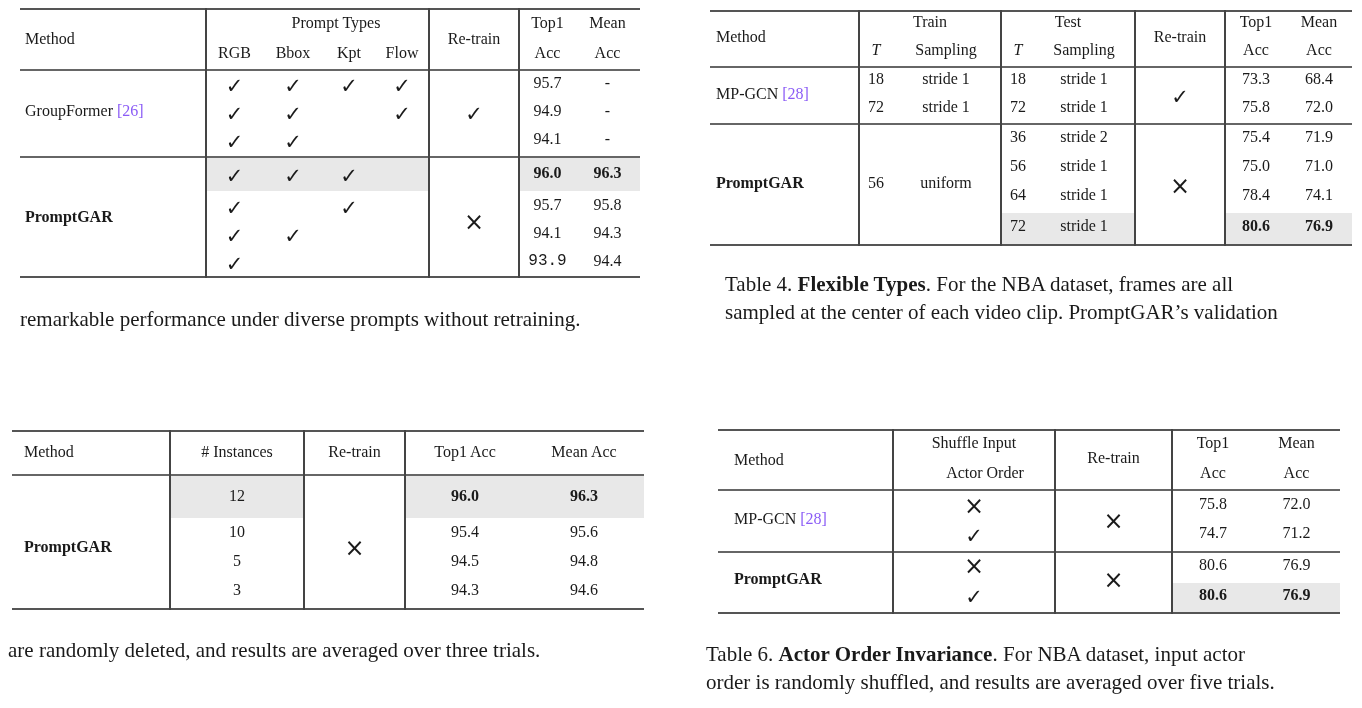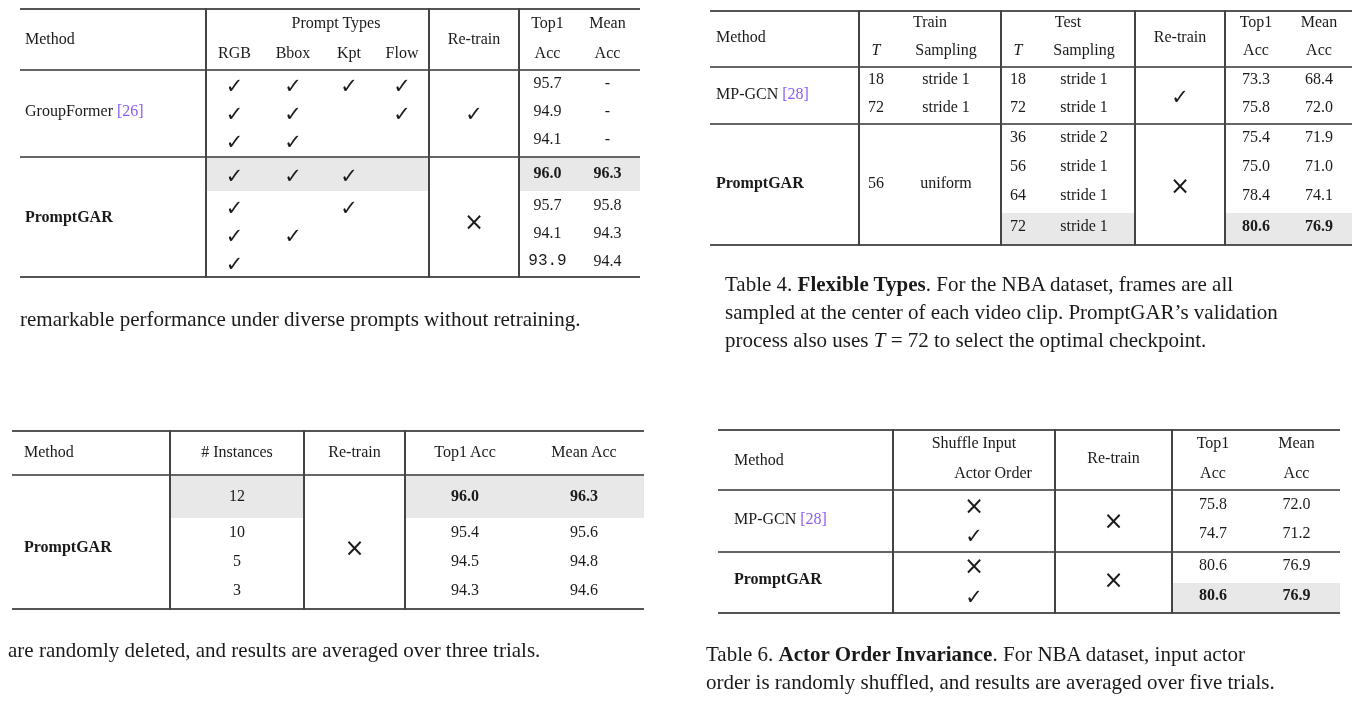--- a/index.html
+++ b/index.html
@@ -188,21 +188,20 @@
     <div class="cell" style="left:292px; top:207px; width:32px;">72</div>
     <div class="cell" style="left:324px; top:207px; width:100px;">stride 1</div>
     <div class="cell b" style="left:516px; top:207px; width:60px;">80.6</div>
     <div class="cell b" style="left:576px; top:207px; width:66px;">76.9</div>
   </div>
 </div>
 
 <div class="caption" style="left:725px; top:270px; width:630px;">
   <div><span>Table 4. </span><span class="b">Flexible Types</span><span>. For the NBA dataset, frames are all</span></div>
   <div>sampled at the center of each video clip. PromptGAR’s validation</div>
-  <div><span>process also uses </span><span class="it">T</span><span> = 72 to select the optimal checkpoint.</span></div>
 </div>
 
 <div style="position:absolute; left:12px; top:430px; width:632px; height:181px;">
   <div style="position:absolute; left:0; top:0; width:632px; height:2px; background:#555;"></div>
   <div style="position:absolute; left:0; top:44px; width:632px; height:2px; background:#666;"></div>
   <div style="position:absolute; left:0; top:178px; width:632px; height:2px; background:#555;"></div>
   <div style="position:absolute; left:157px; top:0; width:2px; height:180px; background:#444;"></div>
   <div style="position:absolute; left:291px; top:0; width:2px; height:180px; background:#444;"></div>
   <div style="position:absolute; left:392px; top:0; width:2px; height:180px; background:#444;"></div>
 
@@ -250,21 +249,21 @@
   <div style="position:absolute; left:0; top:122px; width:622px; height:2px; background:#666;"></div>
   <div style="position:absolute; left:0; top:183px; width:622px; height:2px; background:#555;"></div>
   <div style="position:absolute; left:174px; top:0; width:2px; height:185px; background:#444;"></div>
   <div style="position:absolute; left:336px; top:0; width:2px; height:185px; background:#444;"></div>
   <div style="position:absolute; left:453px; top:0; width:2px; height:185px; background:#444;"></div>
 
   <div class="hl" style="position:absolute; left:455px; top:154px; width:167px; height:29px;"></div>
 
   <div class="cell" style="left:16px; top:22px; text-align:left;">Method</div>
   <div class="cell" style="left:176px; top:5px; width:160px;">Shuffle Input</div>
-  <div class="cell" style="left:176px; top:35px; width:182px;margin-left:8px;">Actor Order</div>
+  <div class="cell" style="left:176px; top:35px; width:182px;">Actor Order</div>
   <div class="cell" style="left:338px; top:20px; width:115px;">Re-train</div>
   <div class="cell" style="left:455px; top:5px; width:80px;">Top1</div>
   <div class="cell" style="left:455px; top:35px; width:80px;">Acc</div>
   <div class="cell" style="left:535px; top:5px; width:87px;">Mean</div>
   <div class="cell" style="left:535px; top:35px; width:87px;">Acc</div>
 
   <div class="cell" style="left:16px; top:81px; text-align:left;"><span>MP-GCN </span><span class="cite">[28]</span></div>
   <div class="cell mark" style="left:338px; top:78px; width:115px; font-size:24px;">×</div>
   <div>
     <div class="cell mark" style="left:176px; top:63px; width:160px; font-size:24px;">×</div>

